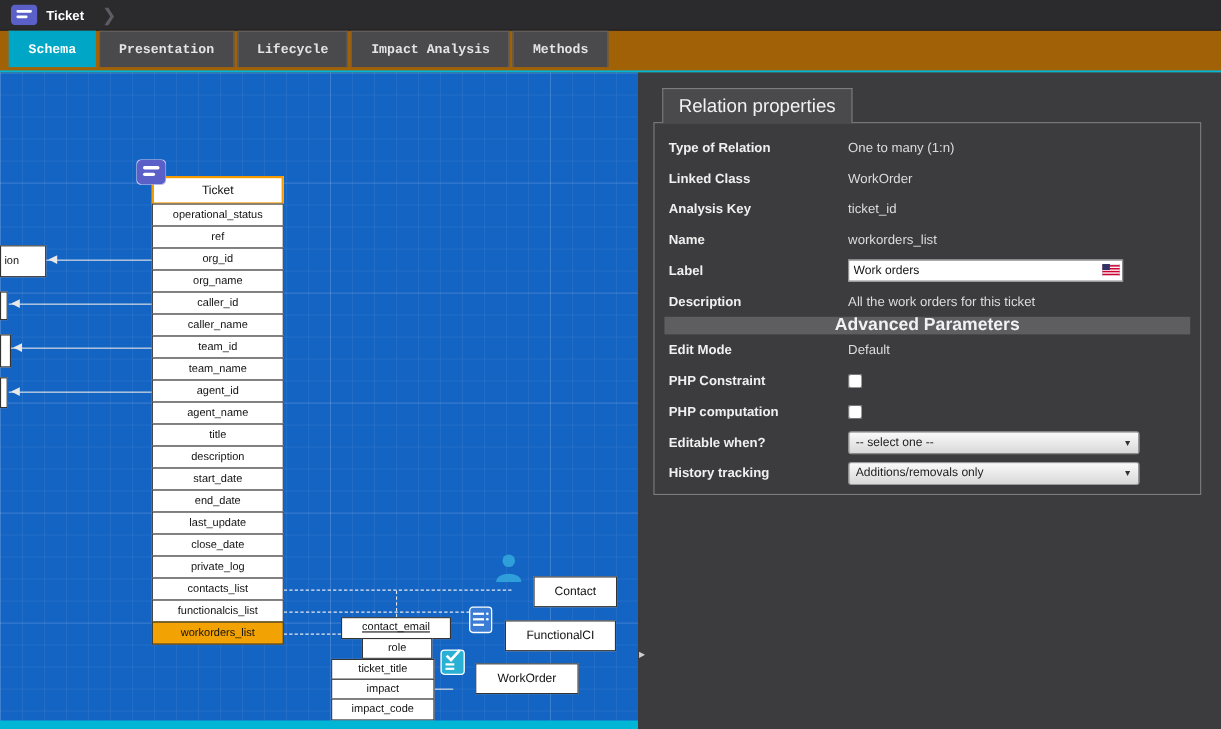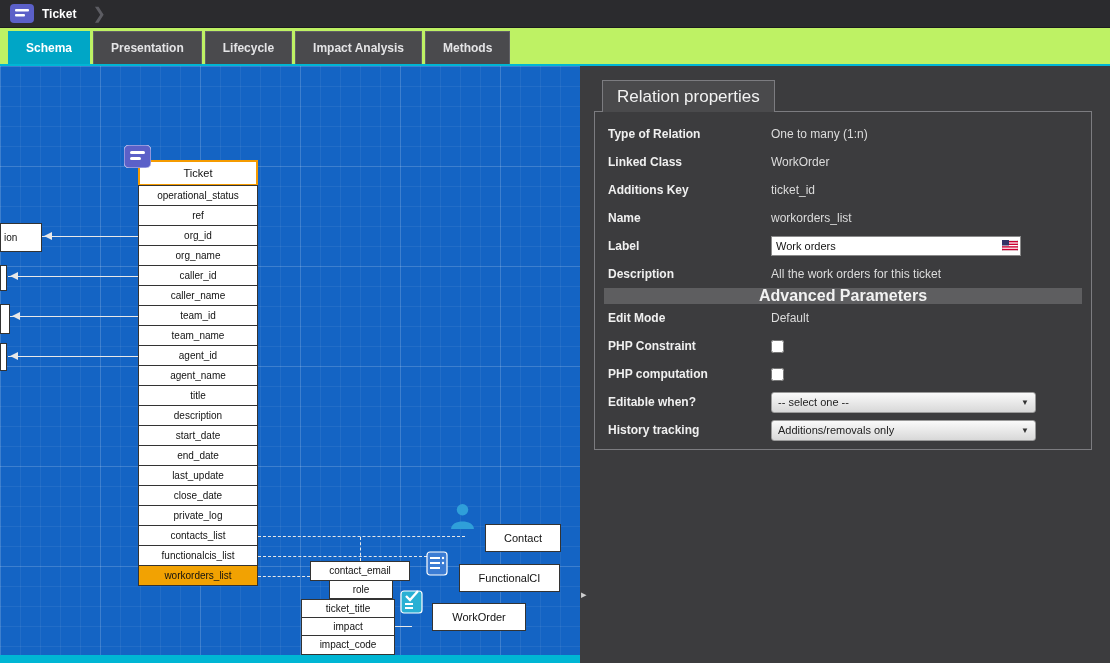--- a/index.html
+++ b/index.html
@@ -7,22 +7,22 @@
   body { font-family:"Liberation Sans", sans-serif; background:#3c3c3e; position:relative; }
 
   
   .topbar { height:28px; background:#2b2b2e; border-bottom:1px solid #1d1d20;
             display:flex; align-items:center; padding-left:10px; }
   .app-icon { width:24px; height:19px; margin-right:8px; display:inline-flex; }
   .topbar .title { color:#ffffff; font-size:12px; font-weight:bold; }
   .topbar .crumb { color:#5c5c62; font-size:16px; margin-left:16px; }
 
   
-  .tabbar { height:38px; background:#bef264; border-bottom:2px solid #00b6d4;
-            display:flex; align-items:flex-end; padding-left:8px; }
+  .tabbar { height:38px; background:#a16207; border-bottom:2px solid #00b6d4;
+            display:flex; padding-left:8px;font-family:Liberation Mono, monospace; }
   .tab { height:33px; line-height:32px; padding:0 17px; margin-right:3px;
          background:#4a4a4d; border:1px solid #606065; border-bottom:none;
          color:#e4e4e6; font-size:12px; font-weight:bold; cursor:pointer; }
   .tab.active { background:#00a6c6; border-color:#00a6c6; color:#fff; }
 
   
   .content { display:flex; height:597px; }
 
   .diagram { position:relative; width:580px; height:597px; overflow:hidden;
     background-color:#1464c4;
@@ -166,21 +166,21 @@
     </div>
 
     <span class="dicon" style="left:449px; top:436px;">
       <svg width="27" height="27" viewBox="0 0 26 26">
           <circle cx="13" cy="7.5" r="5.5" fill="#2f9fd9"></circle>
           <path d="M2 26 C2 16.5 24 16.5 24 26 Z" fill="#2f9fd9"></path>
         </svg>
     </span>
     <div class="dbox big" style="left:465px; top:458px; width:76px; height:28px; line-height:26px;">Contact</div>
 
-    <div class="dbox" style="left:310px; top:495px; width:100px; height:20px; line-height:18px;">contact_email</div>
+    <div class="dbox" style="left:310px; top:495px; width:100px; height:20px; line-height:18px;text-decoration:underline;">contact_email</div>
     <div class="dbox" style="left:329px; top:514px; width:64px; height:19px; line-height:17px;">role</div>
 
     <span class="dicon" style="left:426px; top:484px;">
       <svg width="22" height="27" viewBox="0 0 22 27">
           <rect x="1" y="2" width="20" height="23" rx="3" fill="#3b7cd4" stroke="#fff" stroke-width="1.2"></rect>
           <rect x="4" y="7" width="10" height="2" fill="#fff"></rect>
           <rect x="4" y="12" width="10" height="2" fill="#fff"></rect>
           <rect x="4" y="17" width="10" height="2" fill="#fff"></rect>
           <circle cx="17" cy="8" r="1.2" fill="#fff"></circle>
           <circle cx="17" cy="13" r="1.2" fill="#fff"></circle>
@@ -215,21 +215,21 @@
         <span class="plabel">Type of Relation</span>
         <span class="pvalue">One to many (1:n)</span>
       </div>
 
       <div class="prow">
         <span class="plabel">Linked Class</span>
         <span class="pvalue">WorkOrder</span>
       </div>
 
       <div class="prow">
-        <span class="plabel">Additions Key</span>
+        <span class="plabel">Analysis Key</span>
         <span class="pvalue">ticket_id</span>
       </div>
 
       <div class="prow">
         <span class="plabel">Name</span>
         <span class="pvalue">workorders_list</span>
       </div>
 
       <div class="prow">
         <span class="plabel">Label</span>

